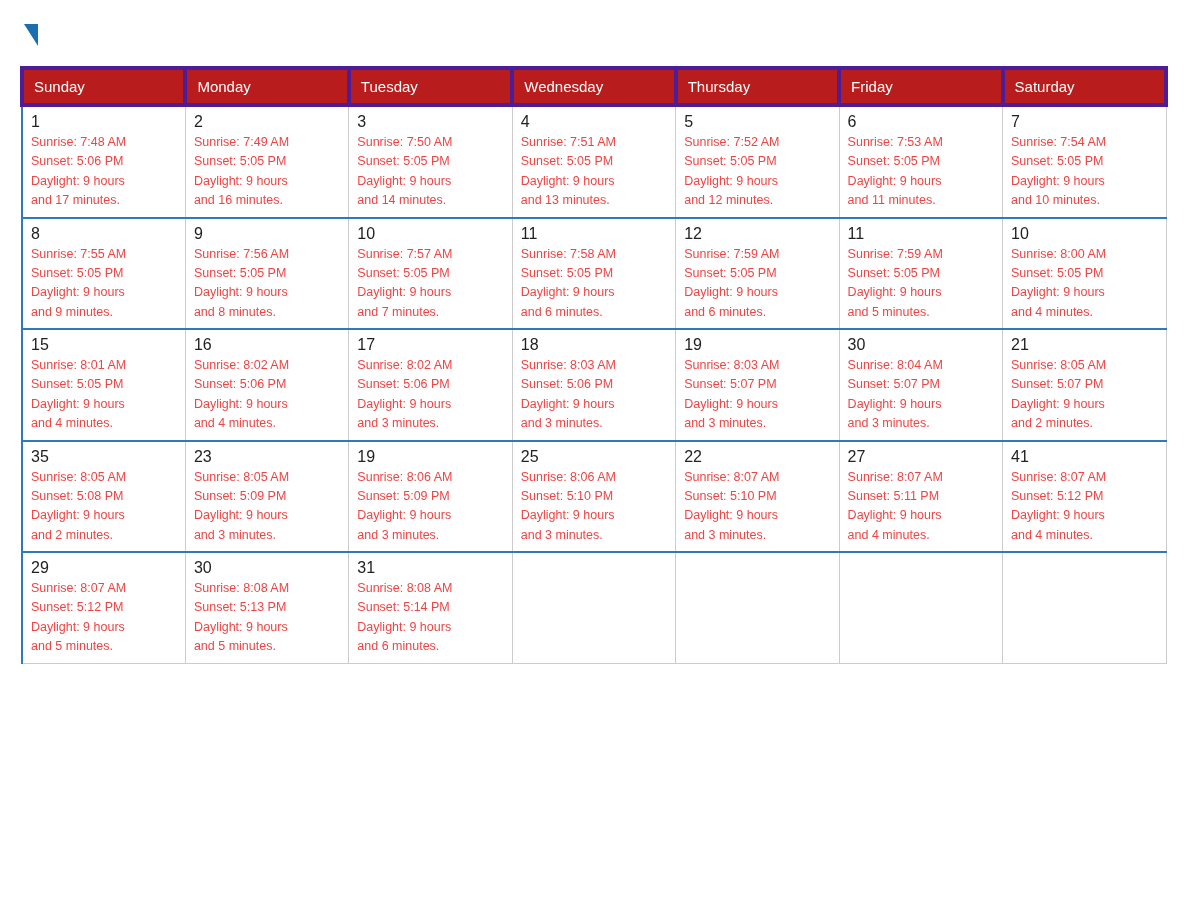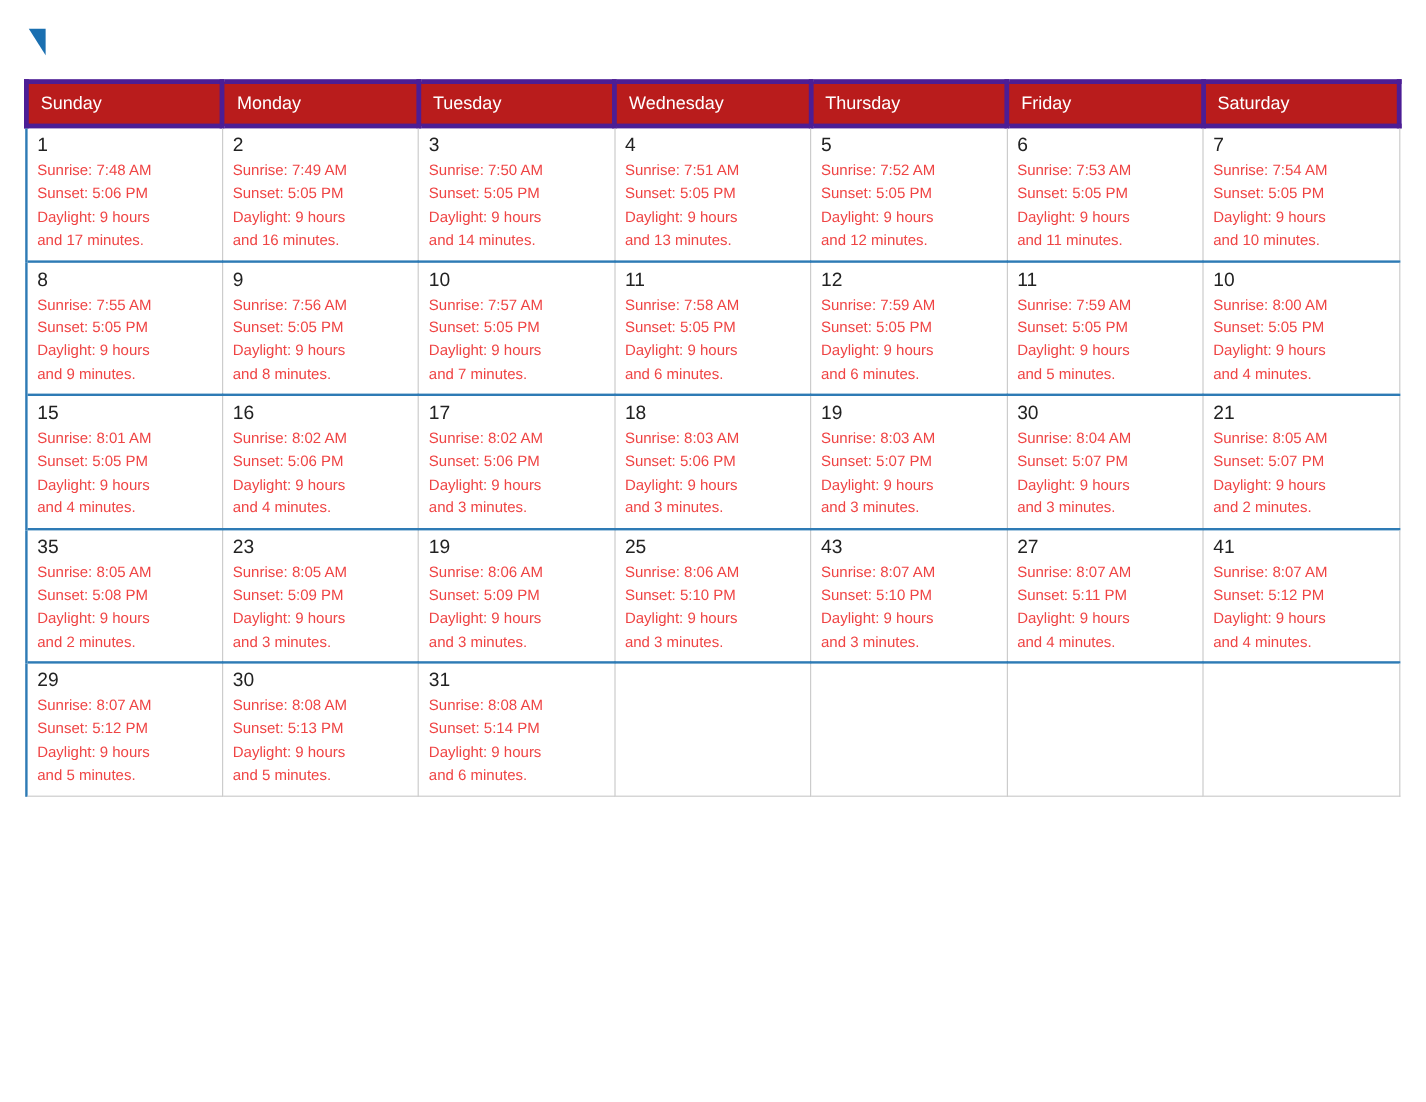--- a/index.html
+++ b/index.html
@@ -240,21 +240,21 @@
         </td>
         <td>
           <div class="day-number">19</div>
           <div class="day-info">Sunrise: 8:06 AM<br>Sunset: 5:09 PM<br>Daylight: 9 hours<br>and 3 minutes.</div>
         </td>
         <td>
           <div class="day-number">25</div>
           <div class="day-info">Sunrise: 8:06 AM<br>Sunset: 5:10 PM<br>Daylight: 9 hours<br>and 3 minutes.</div>
         </td>
         <td>
-          <div class="day-number">43</div>
+          <div class="day-number">22</div>
           <div class="day-info">Sunrise: 8:07 AM<br>Sunset: 5:10 PM<br>Daylight: 9 hours<br>and 3 minutes.</div>
         </td>
         <td>
           <div class="day-number">27</div>
           <div class="day-info">Sunrise: 8:07 AM<br>Sunset: 5:11 PM<br>Daylight: 9 hours<br>and 4 minutes.</div>
         </td>
         <td>
           <div class="day-number">41</div>
           <div class="day-info">Sunrise: 8:07 AM<br>Sunset: 5:12 PM<br>Daylight: 9 hours<br>and 4 minutes.</div>
         </td>

